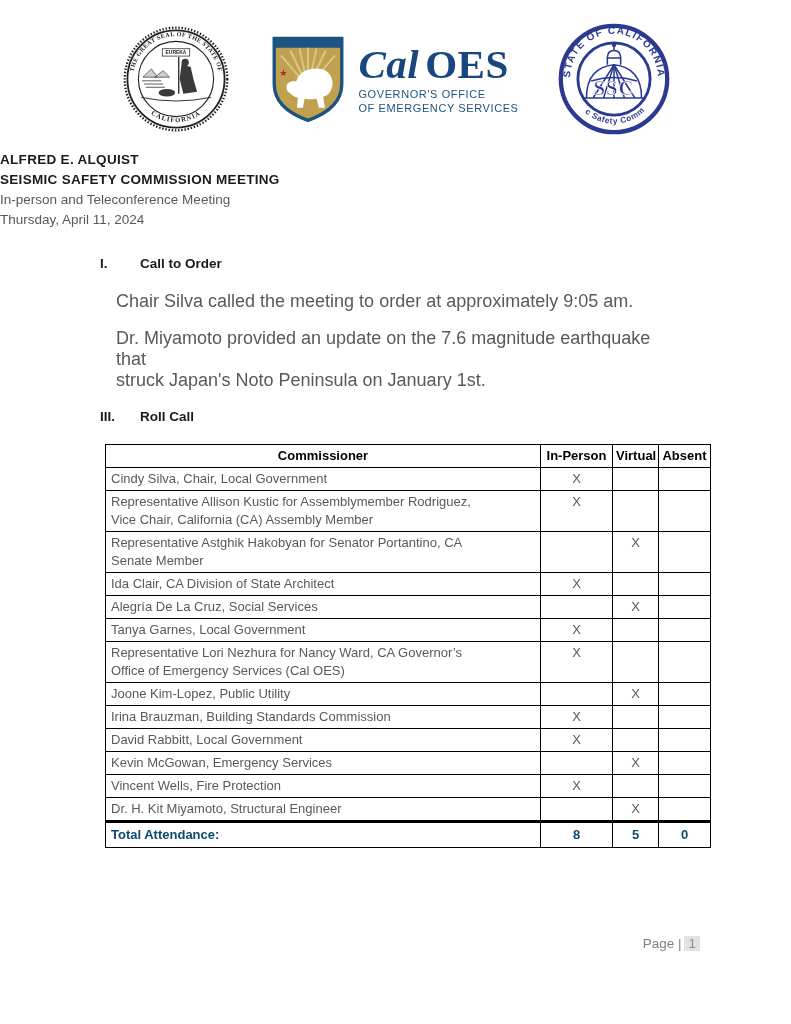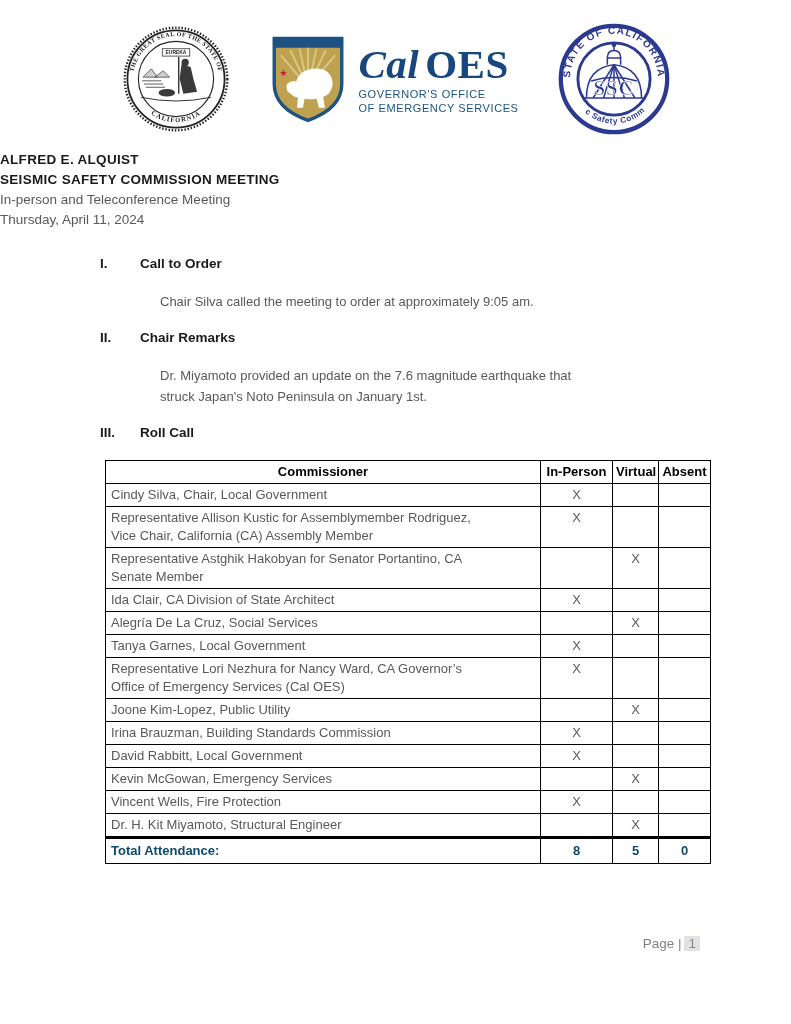--- a/index.html
+++ b/index.html
@@ -17,21 +17,21 @@
 
   
   .title-block { text-align:left; margin-top:14px; font-size:13.5px; line-height:20px; }
   .title-bold { font-weight:bold; color:#1a1a1a; letter-spacing:0.3px; }
   .title-gray { color:#595959; }
 
   
   .content { margin:24px 96px 0 100px; }
   .sec-head { display:flex; font-weight:bold; color:#1a1a1a; font-size:13.5px; line-height:20px; margin-bottom:17px; }
   .sec-num { width:40px; flex:0 0 40px; }
-  .sec-body { margin-left:60px; margin-bottom:16px; color:#595959; font-size:13px; line-height:21px; white-space:pre-line; max-width:560px; }
+  .sec-body { margin-left:16px; margin-bottom:16px; color:#595959; font-size:18px; line-height:21px; white-space:pre-line; max-width:560px; }
 
   
   table.att { border-collapse:collapse; table-layout:fixed; width:605px; margin:8px 0 0 5px; font-size:13px; }
   table.att th, table.att td { border:1px solid #000; vertical-align:top; }
   table.att th { font-weight:bold; color:#000; text-align:center; padding:2px 3px; line-height:18px; }
   table.att td { color:#595959; padding:2px 5px; line-height:18px; }
   td.name-cell { text-align:left; white-space:pre-line; }
   td.status-cell { text-align:center; }
   tr.total-row td { border-top:3px solid #000; font-weight:bold; color:#0c4a6e; padding:3px 5px; }
 
@@ -143,24 +143,20 @@
 
     <div class="section">
       <div class="sec-head">
         <span class="sec-num">I.</span>
         <span>Call to Order</span>
       </div>
       <p class="sec-body">Chair Silva called the meeting to order at approximately 9:05 am.</p>
     </div>
 
     <div class="section">
-      <div class="sec-head">
-        <span class="sec-num">II.</span>
-        <span>Chair Remarks</span>
-      </div>
       <p class="sec-body">Dr. Miyamoto provided an update on the 7.6 magnitude earthquake that
 struck Japan's Noto Peninsula on January 1st.</p>
     </div>
 
     <div class="section">
       <div class="sec-head">
         <span class="sec-num">III.</span>
         <span>Roll Call</span>
       </div>
     </div>

